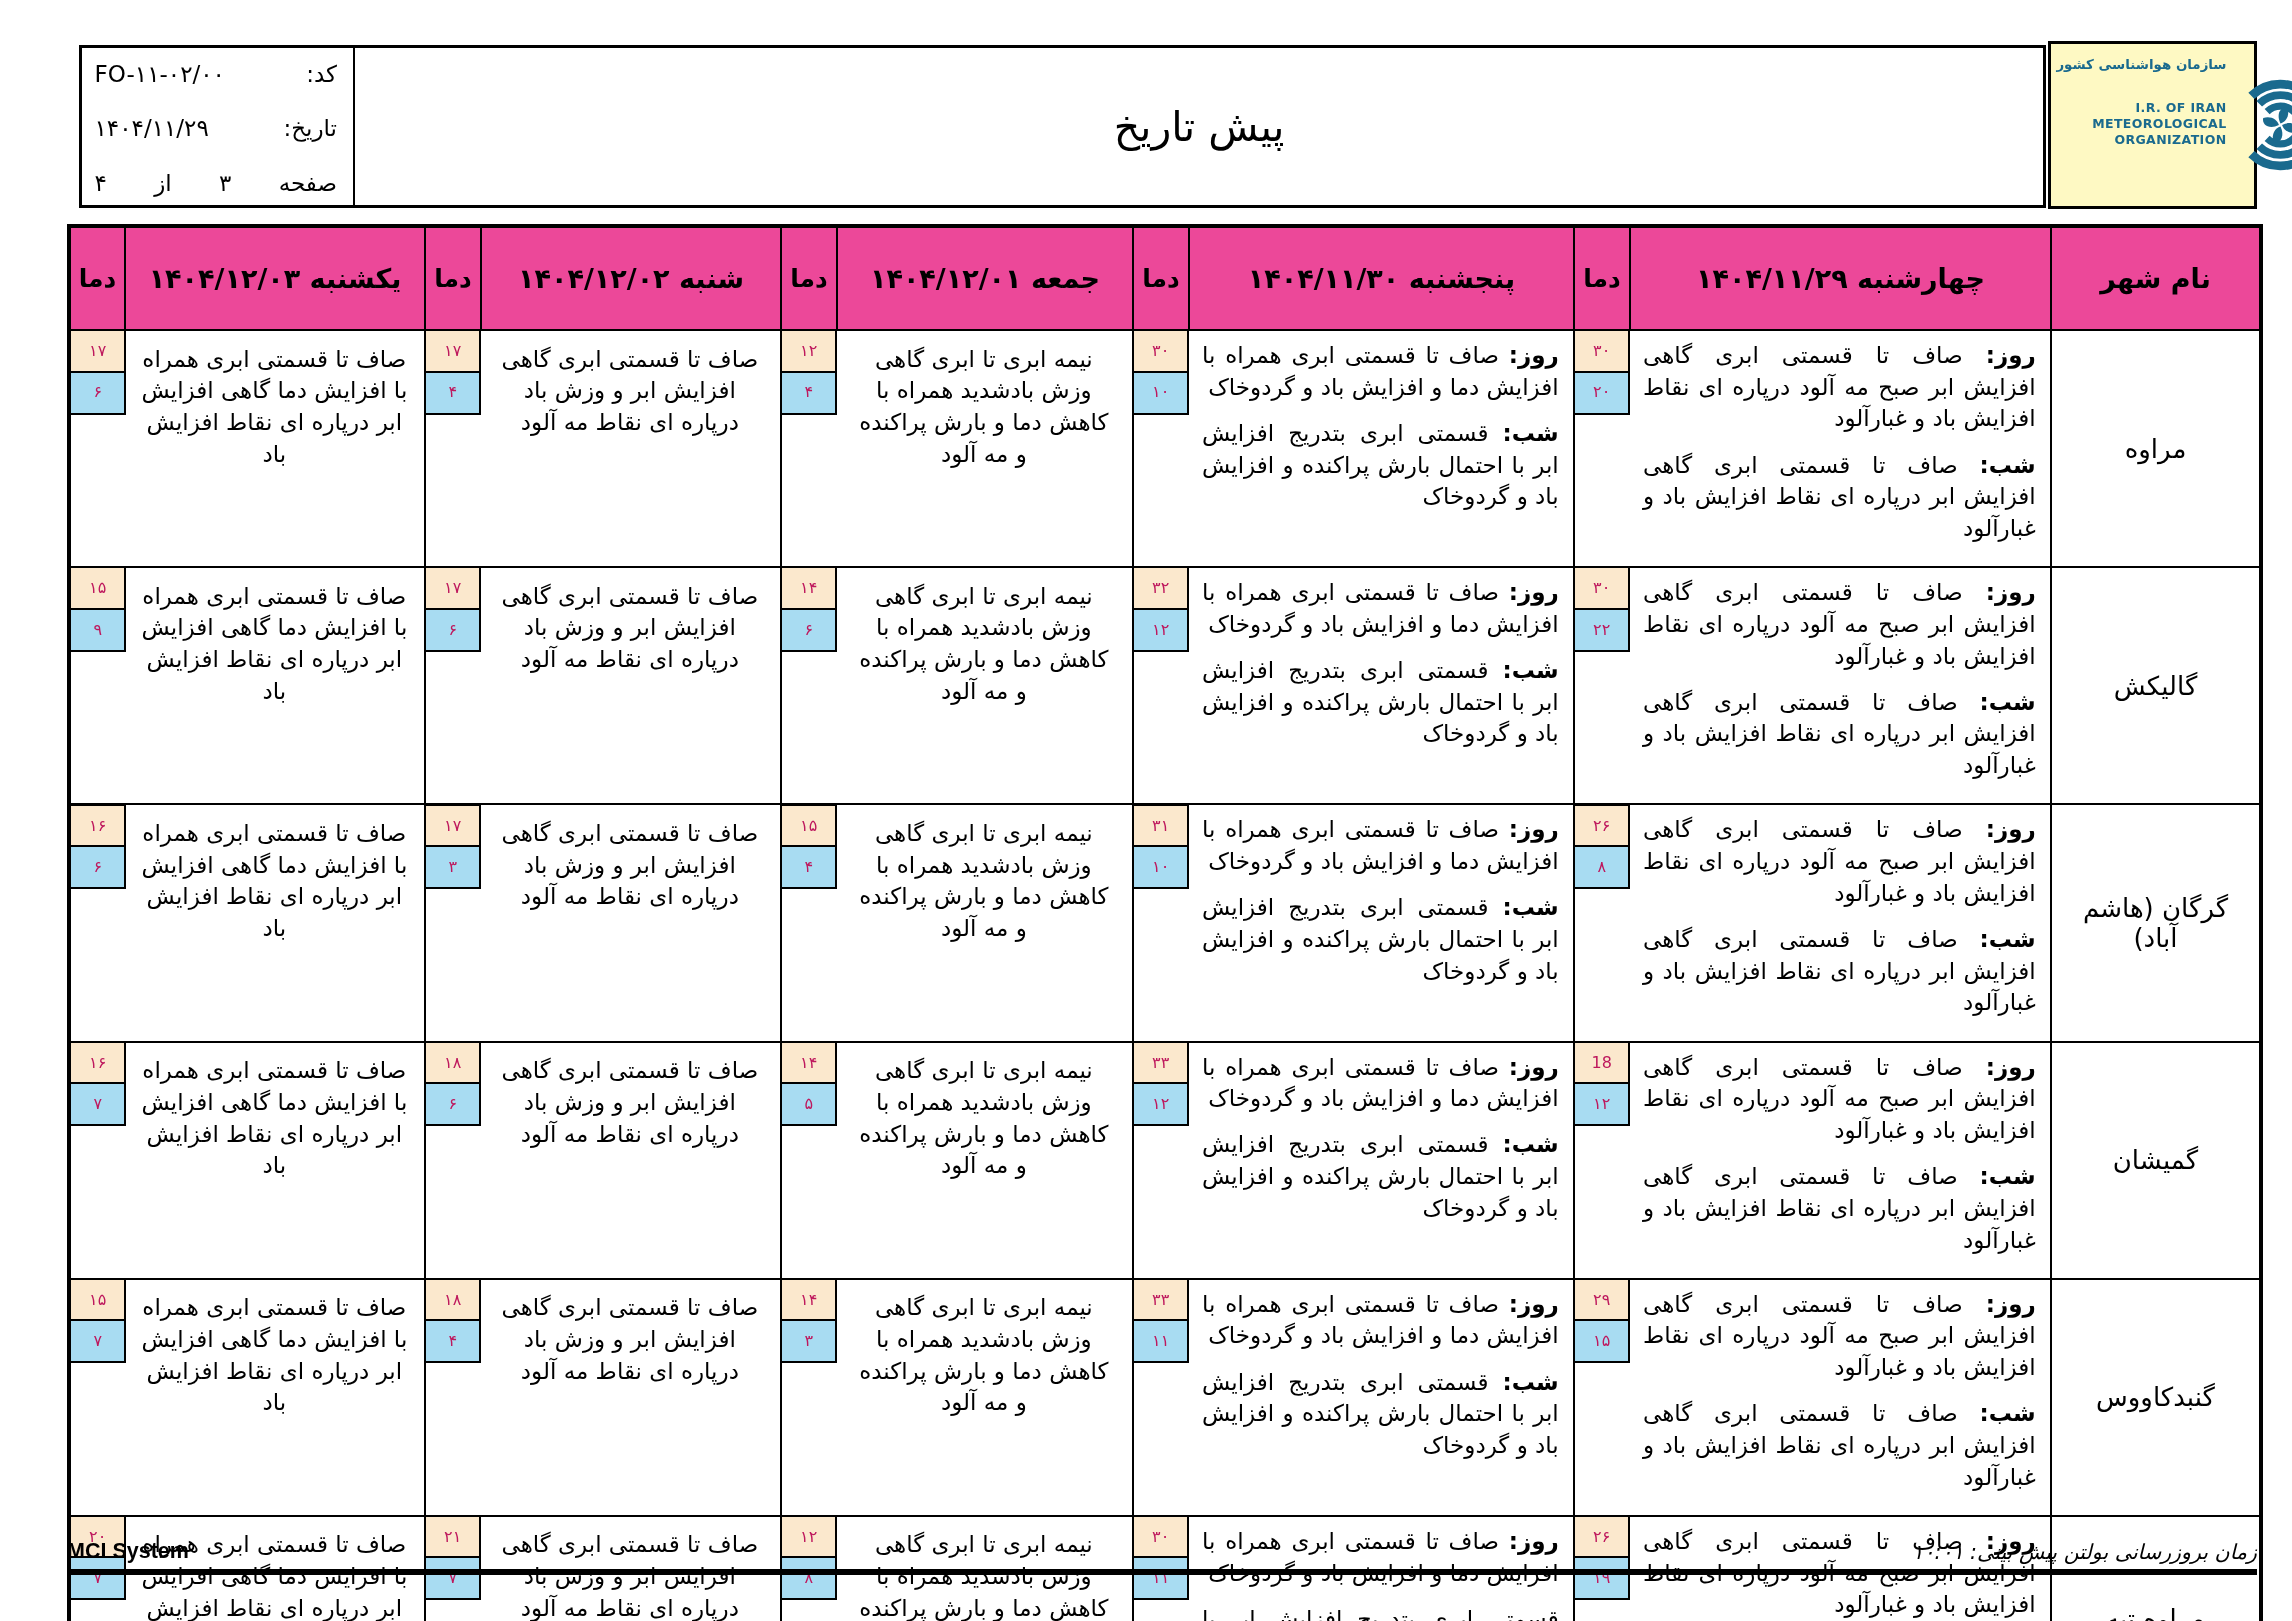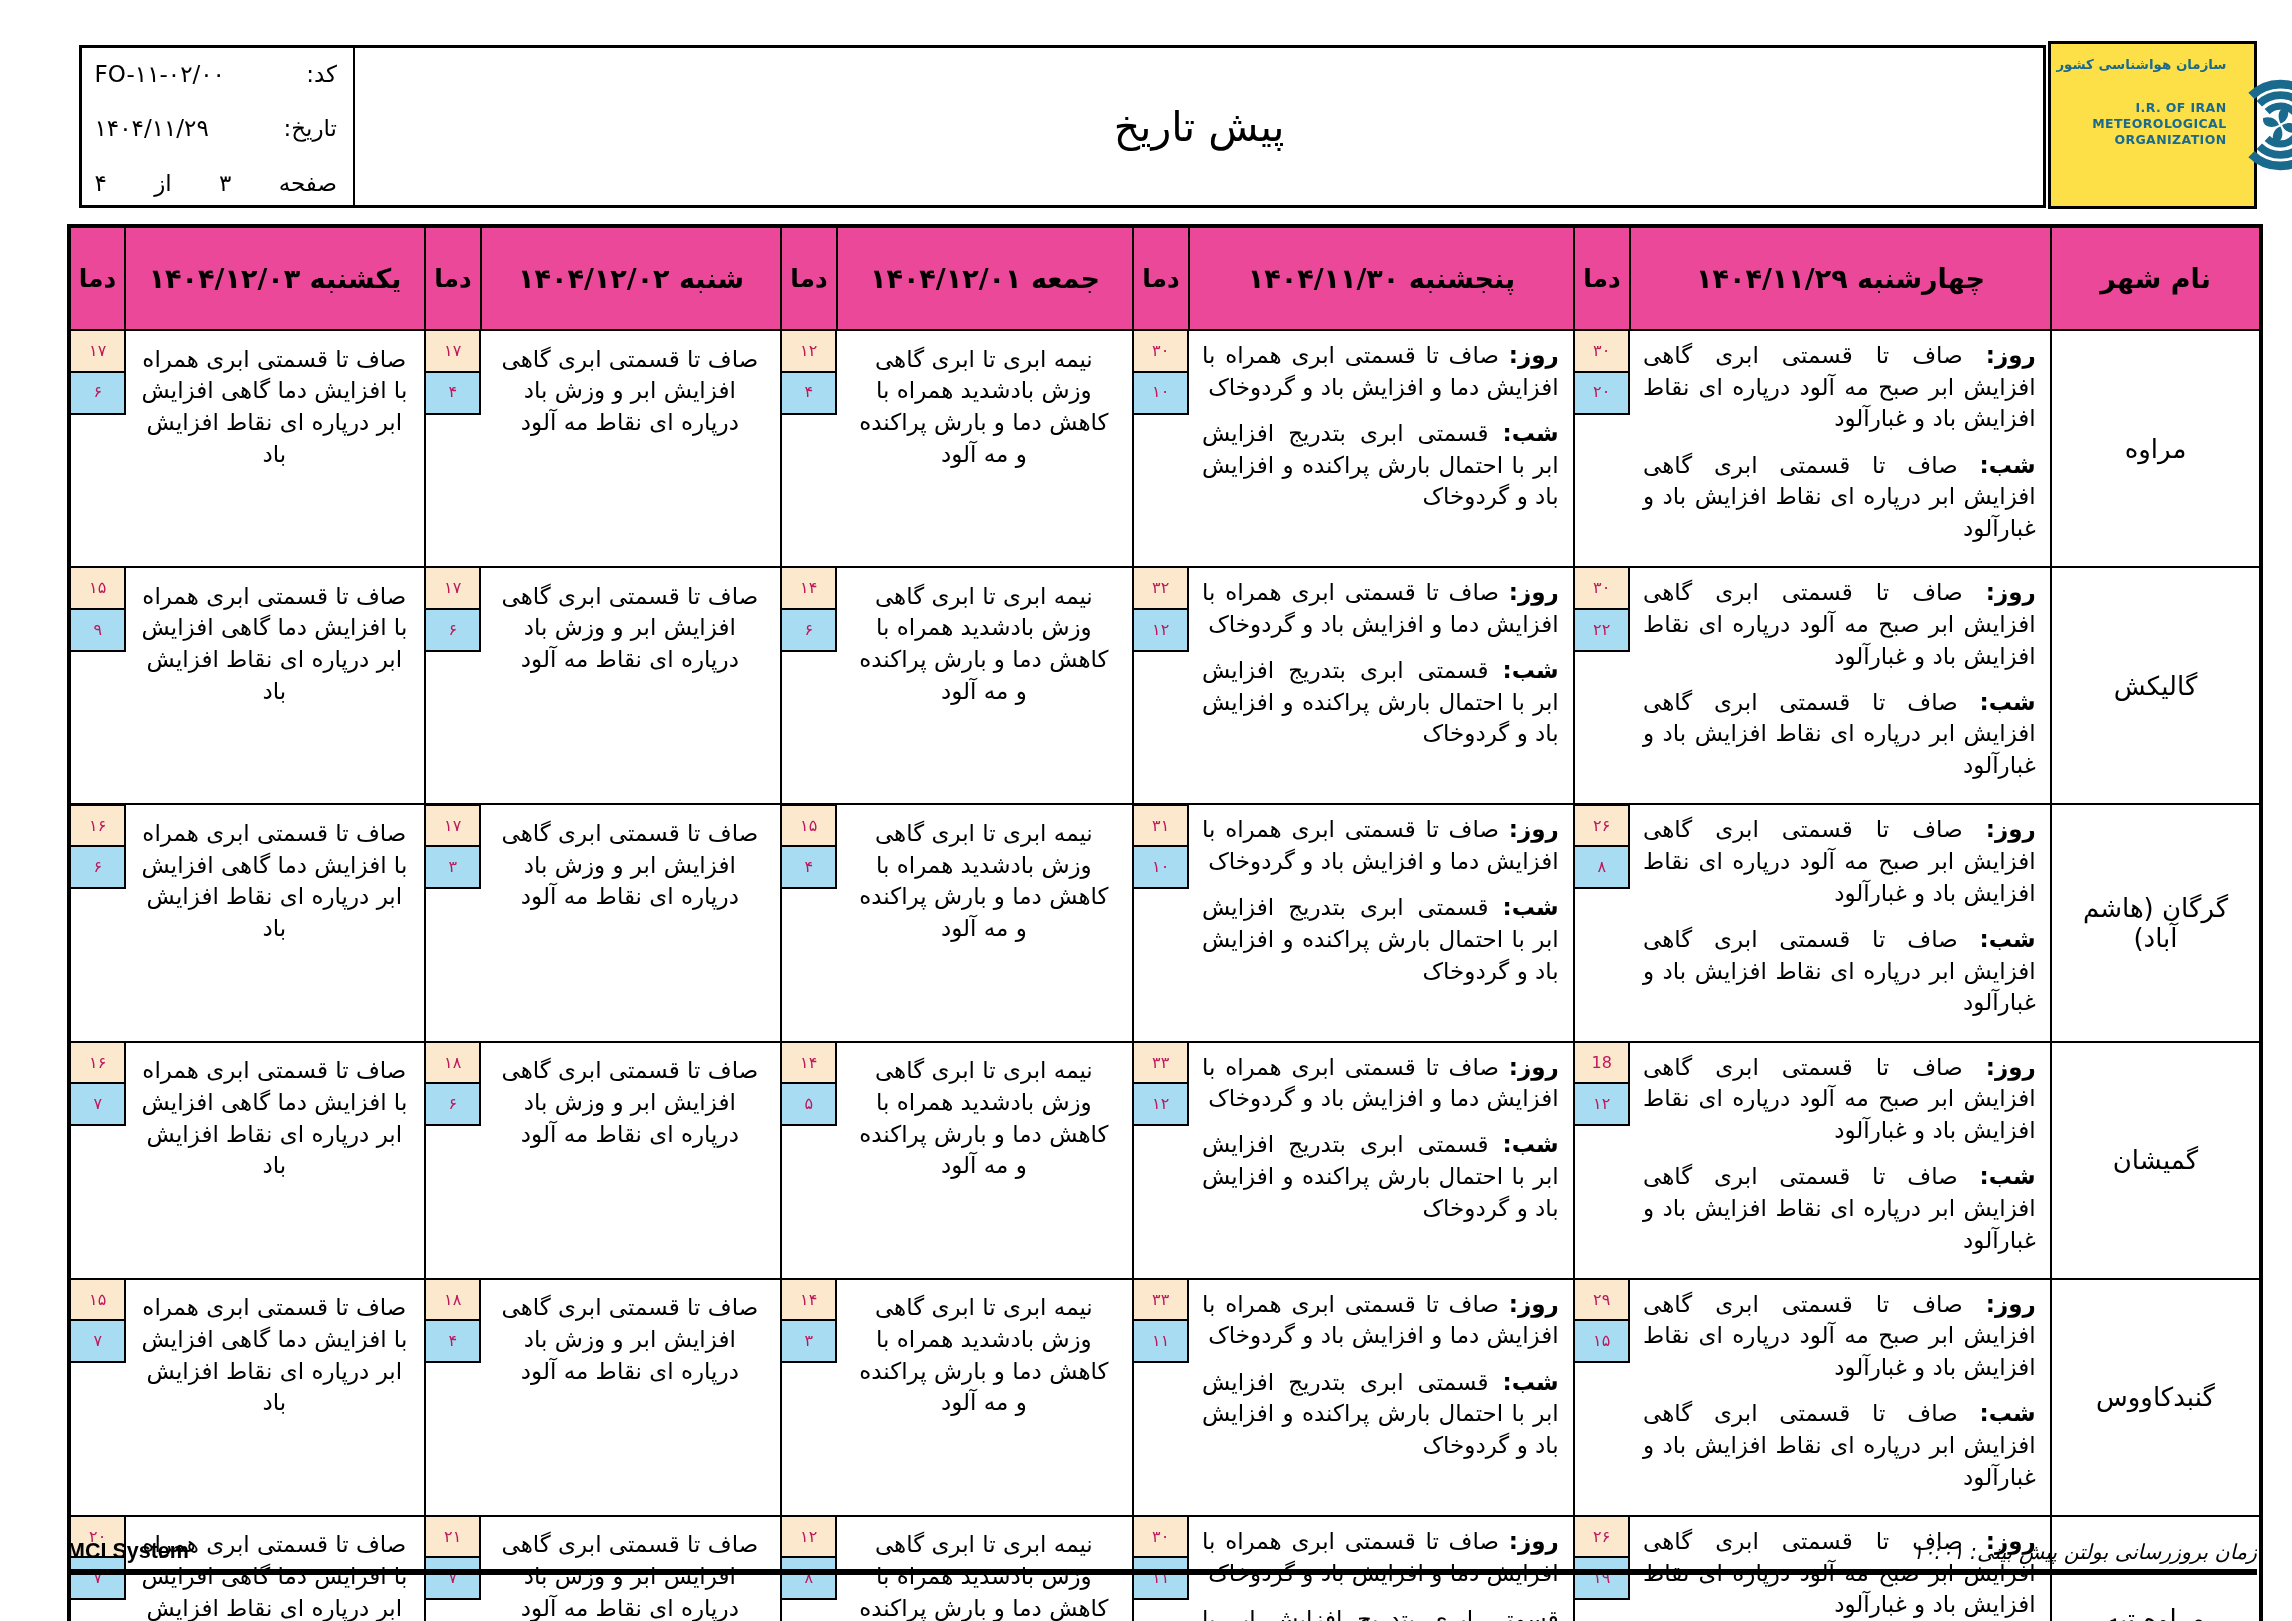--- a/index.html
+++ b/index.html
@@ -14,21 +14,21 @@
               display:flex; flex-direction:column; justify-content:space-between; direction:rtl; }
   .info-row { display:flex; direction:rtl; justify-content:space-between; align-items:center;
               font-size:23px; color:#000; }
   .info-value { direction:ltr; unicode-bidi:isolate; }
   .info-row.page-row { font-size:23px; }
   .page-row span { display:inline-block; }
   .title-area { flex:1; display:flex; align-items:center; justify-content:center; }
   .doc-title { font-size:41px; color:#000; direction:rtl; }
 
   .logo-box { position:absolute; left:2048px; top:41px; width:209px; height:168px;
-              border:3.6px solid #000; background:#fde047; display:flex; flex-direction:row;
+              border:3.6px solid #000; background:#fef9c3; display:flex; flex-direction:row;
               align-items:center; padding:5.4px 1.8px 5.4px 5.4px; }
   .logo-text { flex:1; text-align:right; direction:rtl; padding-top:1.8px; margin-top:-47px; }
   .logo-fa { font-size:13.4px; font-weight:bold; color:#1a6a8e; white-space:nowrap; }
   .logo-en { direction:ltr; text-align:right; font-size:12.5px; font-weight:bold; color:#1a6a8e;
              letter-spacing:0.4px; line-height:1.3;margin-top:28px; }
   .logo-spiral { width:107px; height:150px; flex:none; }
 
   
   table.fc { position:absolute; left:67px; top:224px; width:2190px;
              border-collapse:collapse; table-layout:fixed; direction:rtl;

